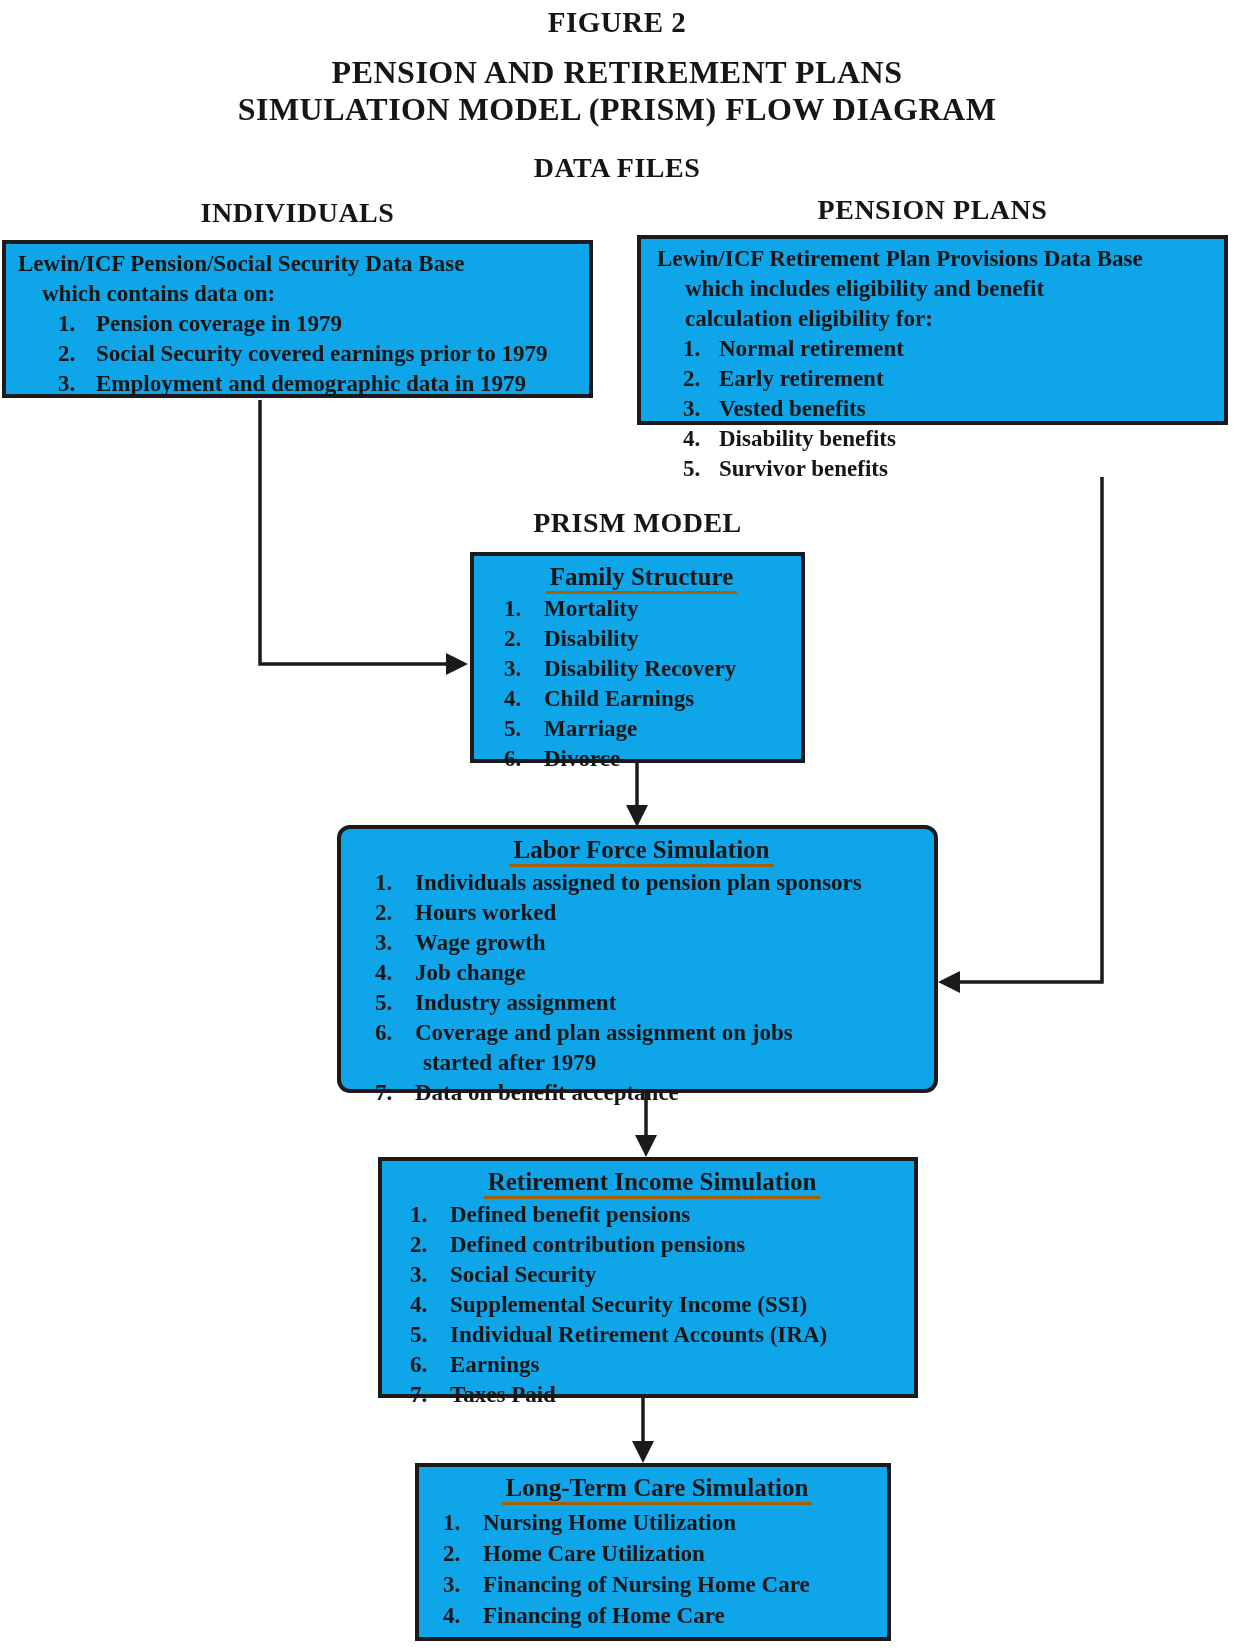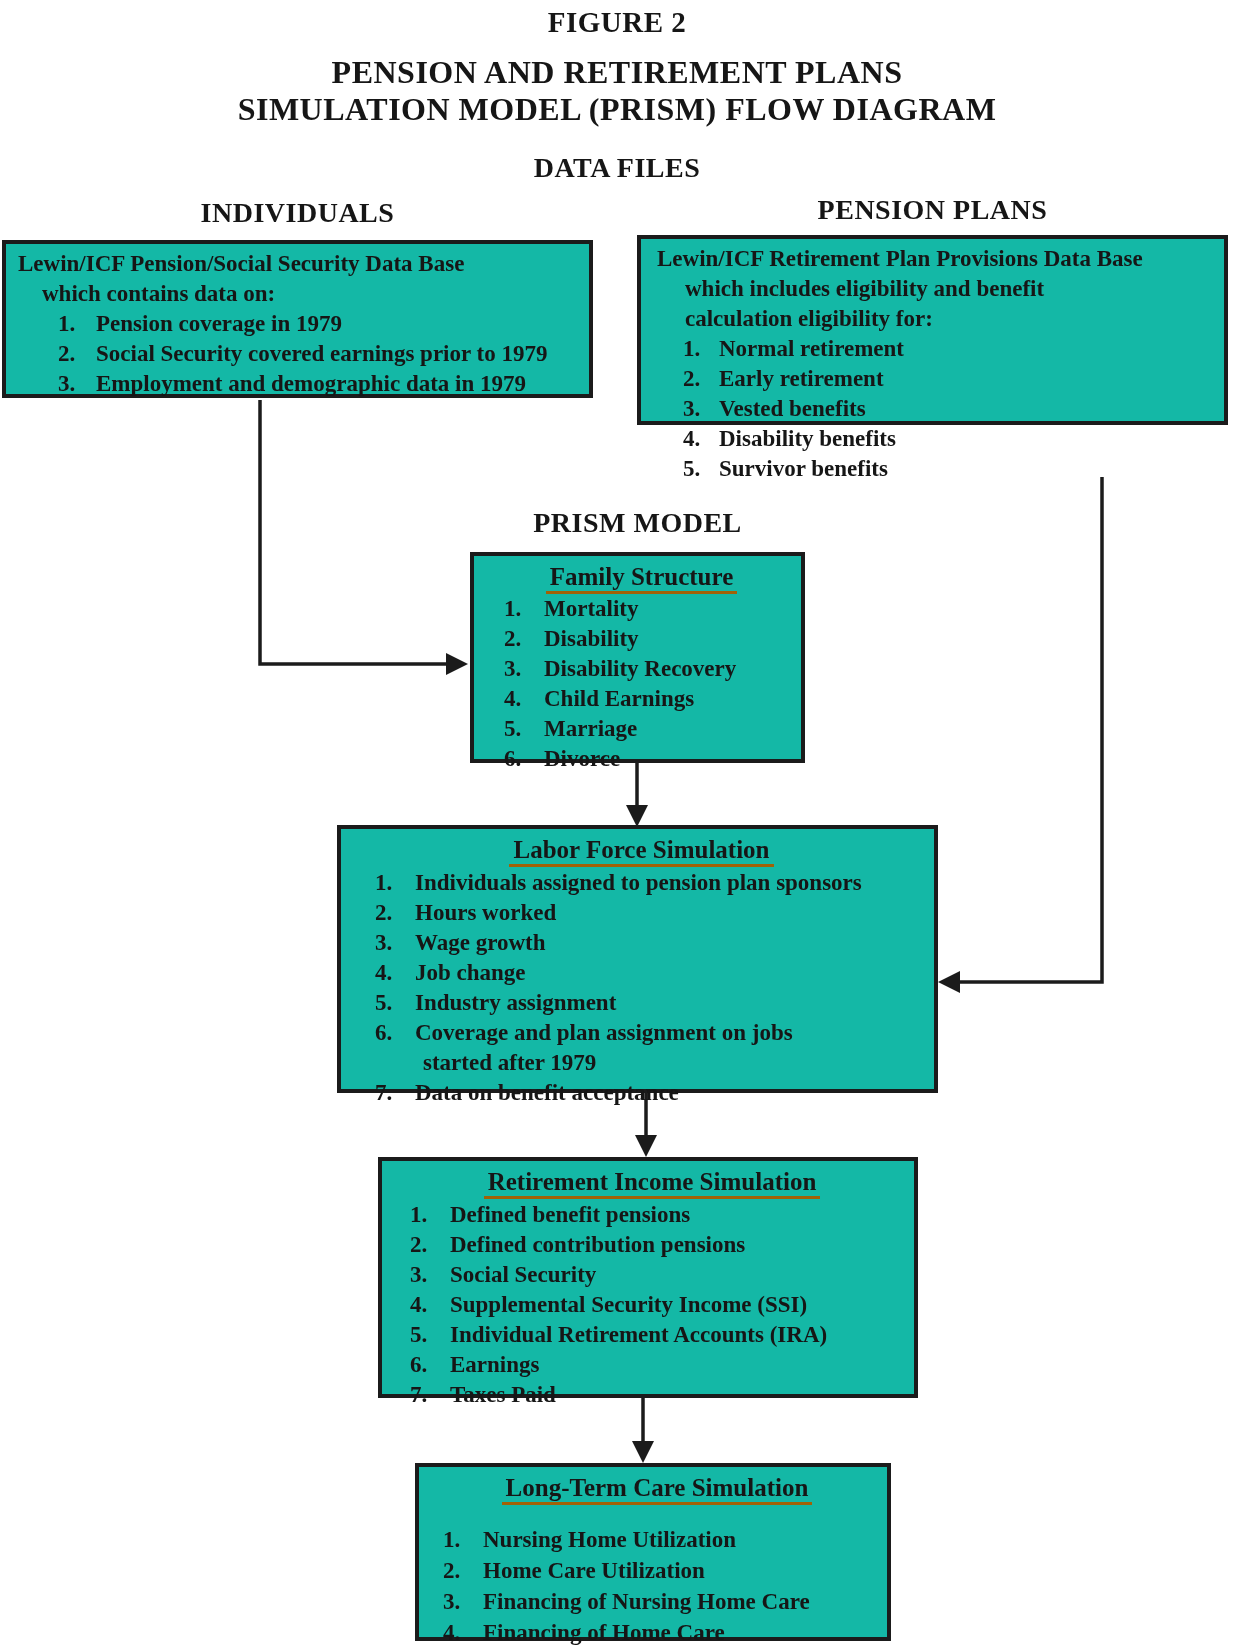--- a/index.html
+++ b/index.html
@@ -19,21 +19,21 @@
   #title-line1{top:54px;left:0;width:100%;font-size:32px;}
   #title-line2{top:91px;left:0;width:100%;font-size:32px;}
   #data-files-heading{top:152px;left:0;width:100%;font-size:28px;}
   #individuals-heading{top:197px;left:2px;width:591px;font-size:28px;}
   #pension-heading{top:194px;left:637px;width:591px;font-size:28px;text-align:center;}
   #prism-heading{top:507px;left:420px;width:435px;font-size:28px;}
 
   .box{
     position:absolute;
     border:4px solid #1b1b1b;
-    background:#14b8a6;
+    background:#0ea5e9;
     box-sizing:border-box;
     font-weight:bold;
     font-size:23px;
     line-height:30px;
     padding:5px 4px 4px 12px;
   }
   .box .btitle{text-align:center;font-size:25px;line-height:32px;margin-bottom:2px;}
   .box .btitle .ul{border-bottom:3px solid #a16207;padding:0 4px 1px;}
   .line1{white-space:nowrap;}
   .line2,.line3{white-space:nowrap;}
@@ -54,35 +54,35 @@
   #pension-box .li{padding-left:26px;}
   #pension-box .num{flex:0 0 36px;}
 
   
   #family-box{left:470px;top:552px;width:335px;height:211px;}
   #family-box .li{padding-left:18px;}
   #family-box .num{flex:0 0 40px;}
   #family-box .btitle{margin-bottom:1px;}
 
   
-  #labor-box{left:337px;top:825px;width:601px;height:268px;}
+  #labor-box{left:337px;top:825px;width:601px;height:268px;border-radius:13px;}
   #labor-box .li{padding-left:22px;}
   #labor-box .num{flex:0 0 40px;}
   #labor-box .cont{padding-left:70px;}
 
   
   #retirement-box{left:378px;top:1157px;width:540px;height:241px;}
   #retirement-box .li{padding-left:16px;}
   #retirement-box .num{flex:0 0 40px;}
 
   
   #ltc-box{left:415px;top:1463px;width:476px;height:178px;line-height:31px;}
   #ltc-box .li{padding-left:12px;}
   #ltc-box .num{flex:0 0 40px;}
-  #ltc-box .btitle{margin-bottom:20px;}
+  #ltc-box .btitle{margin-bottom:3px;}
 
   #arrow-layer{position:absolute;left:0;top:0;width:1234px;height:1650px;pointer-events:none;}
 </style>
 </head>
 <body>
 
 <div class="page">
 
   <svg id="arrow-layer" viewBox="0 0 1234 1650" xmlns="http://www.w3.org/2000/svg">
     <g stroke="#1b1b1b" stroke-width="3.5" fill="none">

